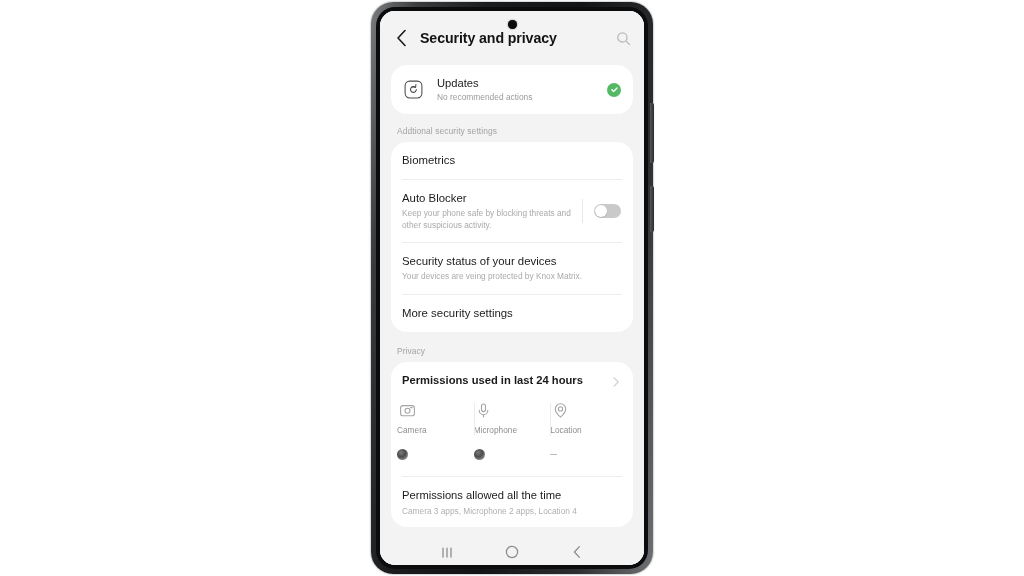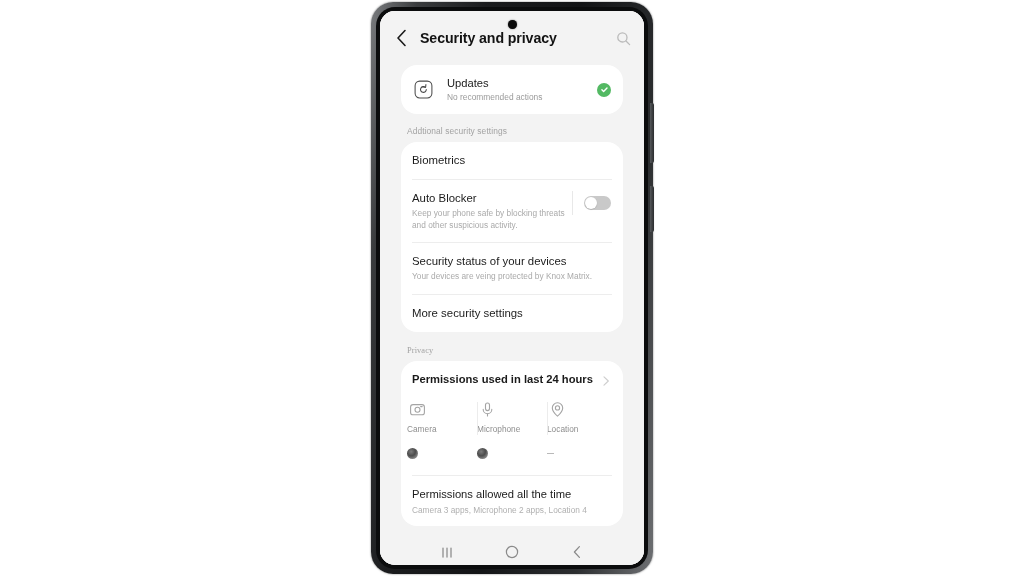--- a/index.html
+++ b/index.html
@@ -94,21 +94,21 @@
   .search-btn {
     width: 20px; height: 20px;
     display: flex; align-items: center; justify-content: center;
     opacity: .30;
     cursor: pointer;
   }
 
   
   .content {
     flex: 1 1 auto;
-    padding: 0 21px;
+    padding: 0 11px;
     overflow: hidden;
     position: relative;
   }
 
   .card {
     background: #ffffff;
     border-radius: 16px;
     margin-bottom: 2px;
     position: relative;
   }
@@ -142,21 +142,21 @@
   .section-label {
     font-size: 8.4px;
     color: #a2a2a2;
     padding: 0 6px 6px 6px;
     letter-spacing: .1px;
   }
 
   
   .row {
     padding: 11px 12px 11px 11px;
-    display: flex; 
+    display: flex; align-items: center;
     position: relative;
   }
   .row-texts { flex: 1; min-width: 0; }
   .row-title {
     font-size: 11.4px; color: #1b1b1b; line-height: 15px;
   }
   .row-sub {
     font-size: 8.3px; color: #aaaaaa; line-height: 11.5px; margin-top: 2px;
   }
   .row-divider {
@@ -350,21 +350,21 @@
           </div>
           <div class="row-divider"></div>
 
           <div class="row">
             <div class="row-texts">
               <div class="row-title">More security settings</div>
             </div>
           </div>
         </div>
 
-        <div class="section-label" style="padding-top:12px;font-family:Liberation Serif, serif;">Privacy</div>
+        <div class="section-label" style="padding-top:12px;">Privacy</div>
 
         <div class="card perm-card">
 
           <div class="perm-header">
             <div class="perm-header-title">Permissions used in last 24 hours</div>
             <div class="chev-right">
               <svg width="12" height="12" viewBox="0 0 12 12" aria-hidden="true">
                 <path d="M4 1.8 L8.3 6 L4 10.2" fill="none" stroke="#8a8a8a" stroke-width="1.15" stroke-linecap="round" stroke-linejoin="round"></path>
               </svg>
             </div>

